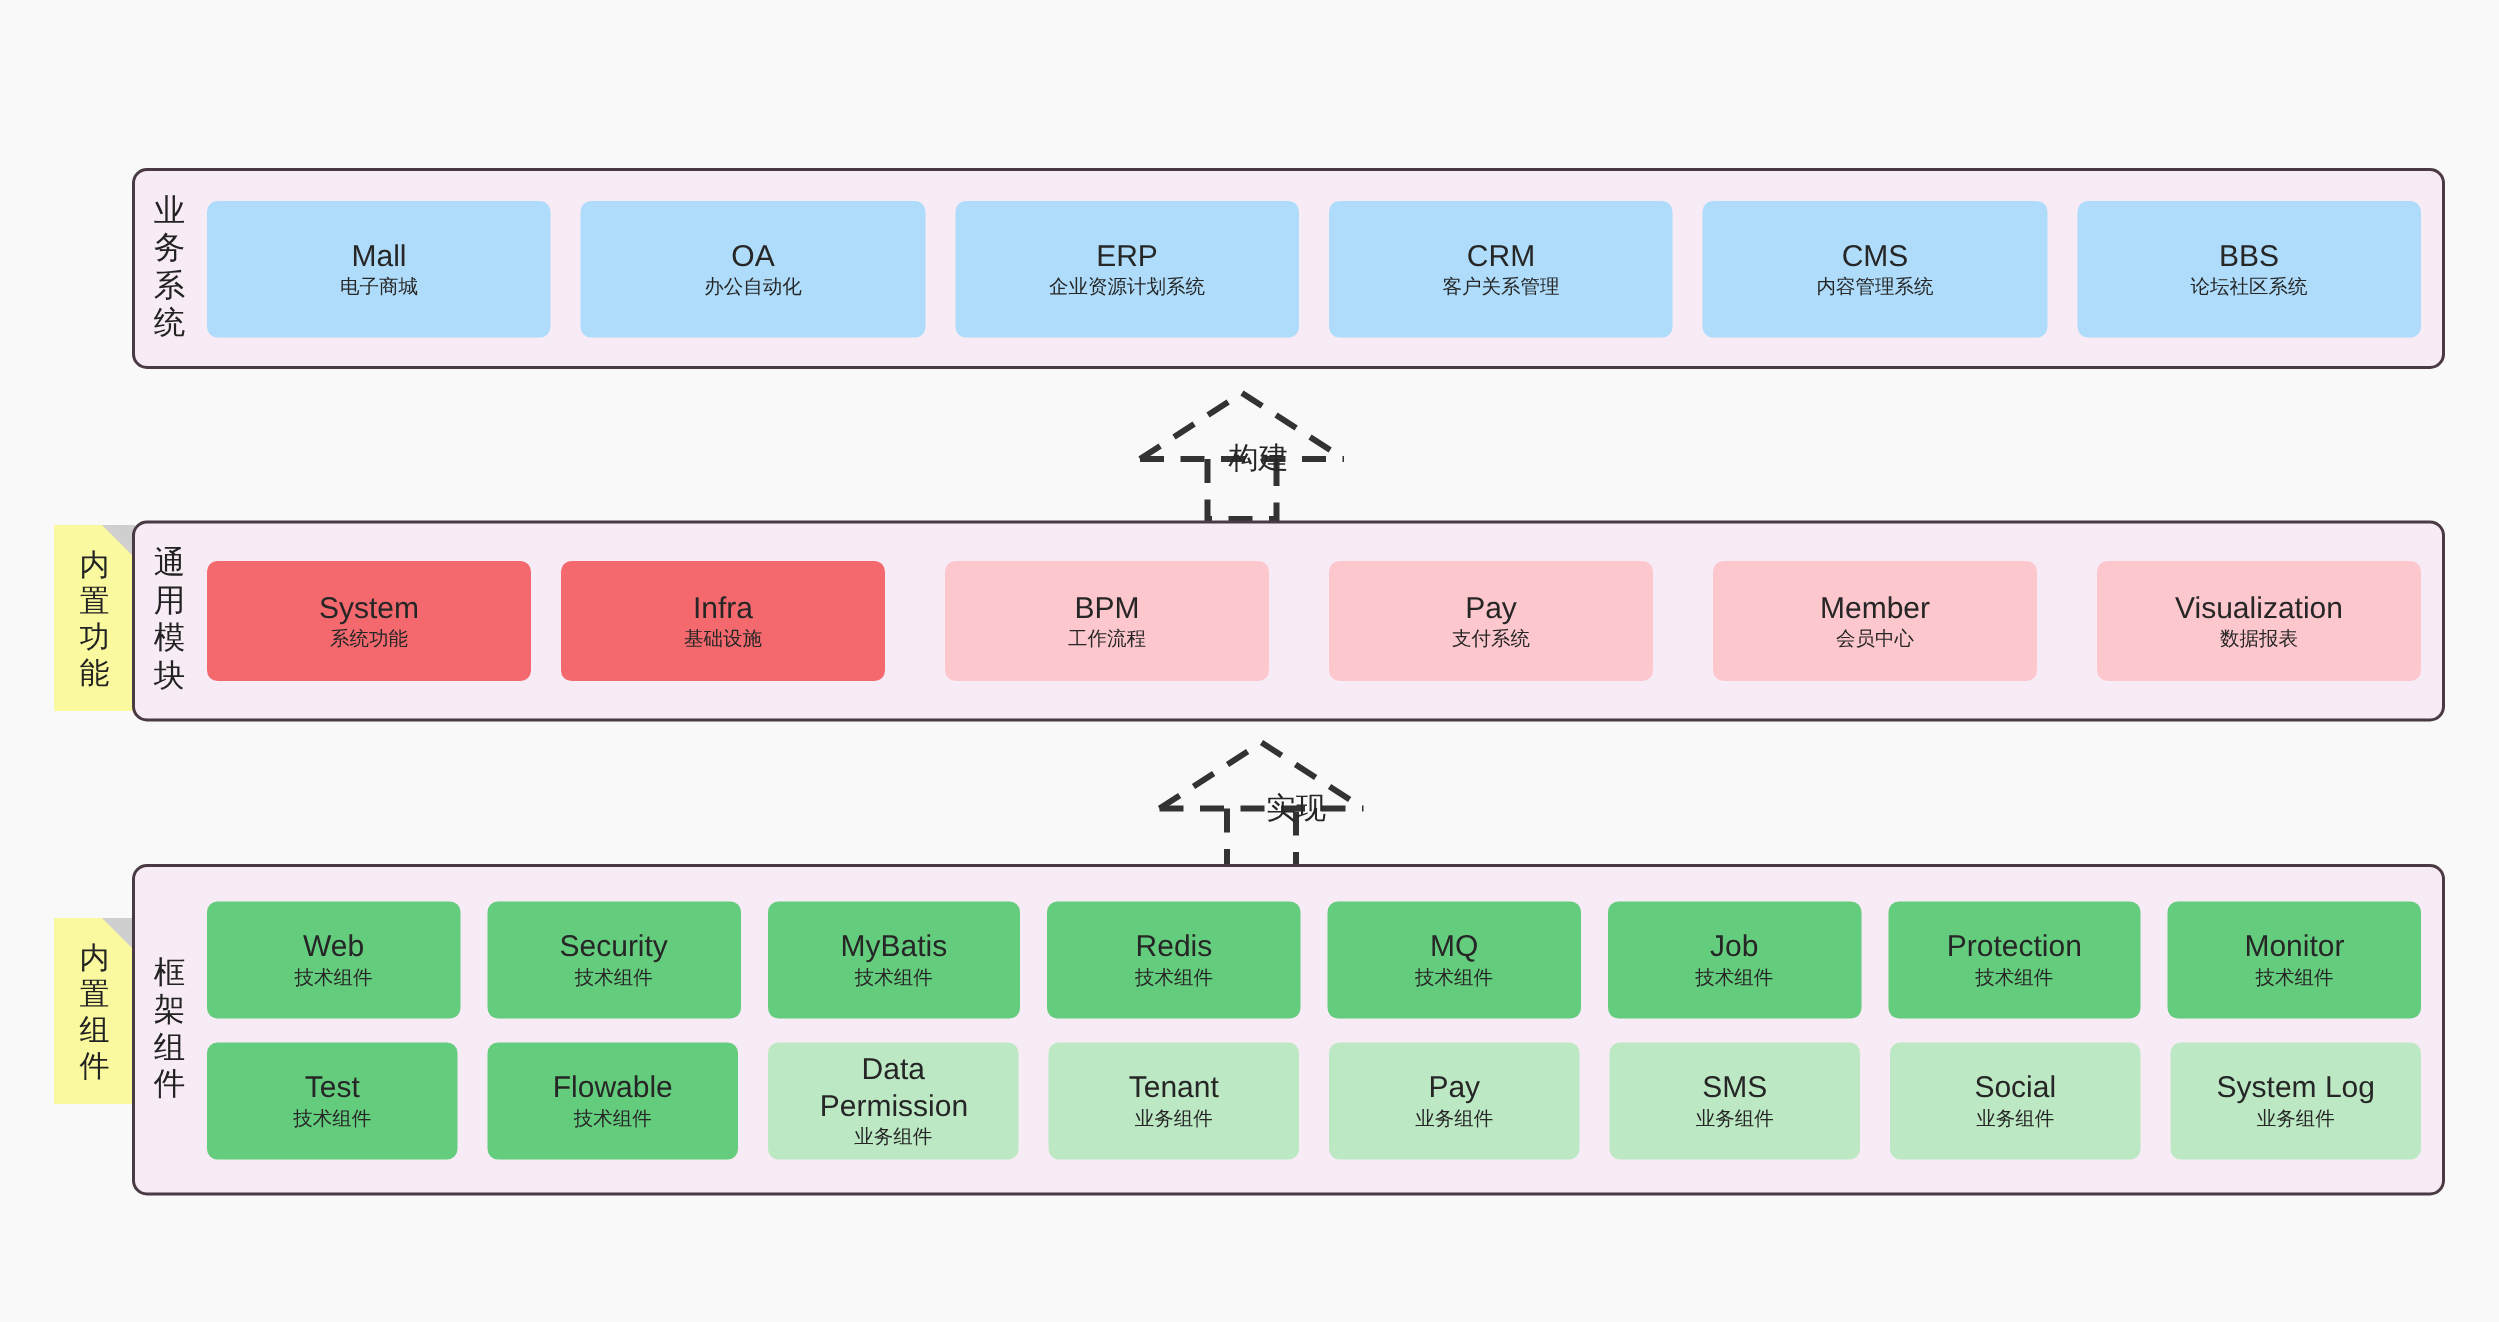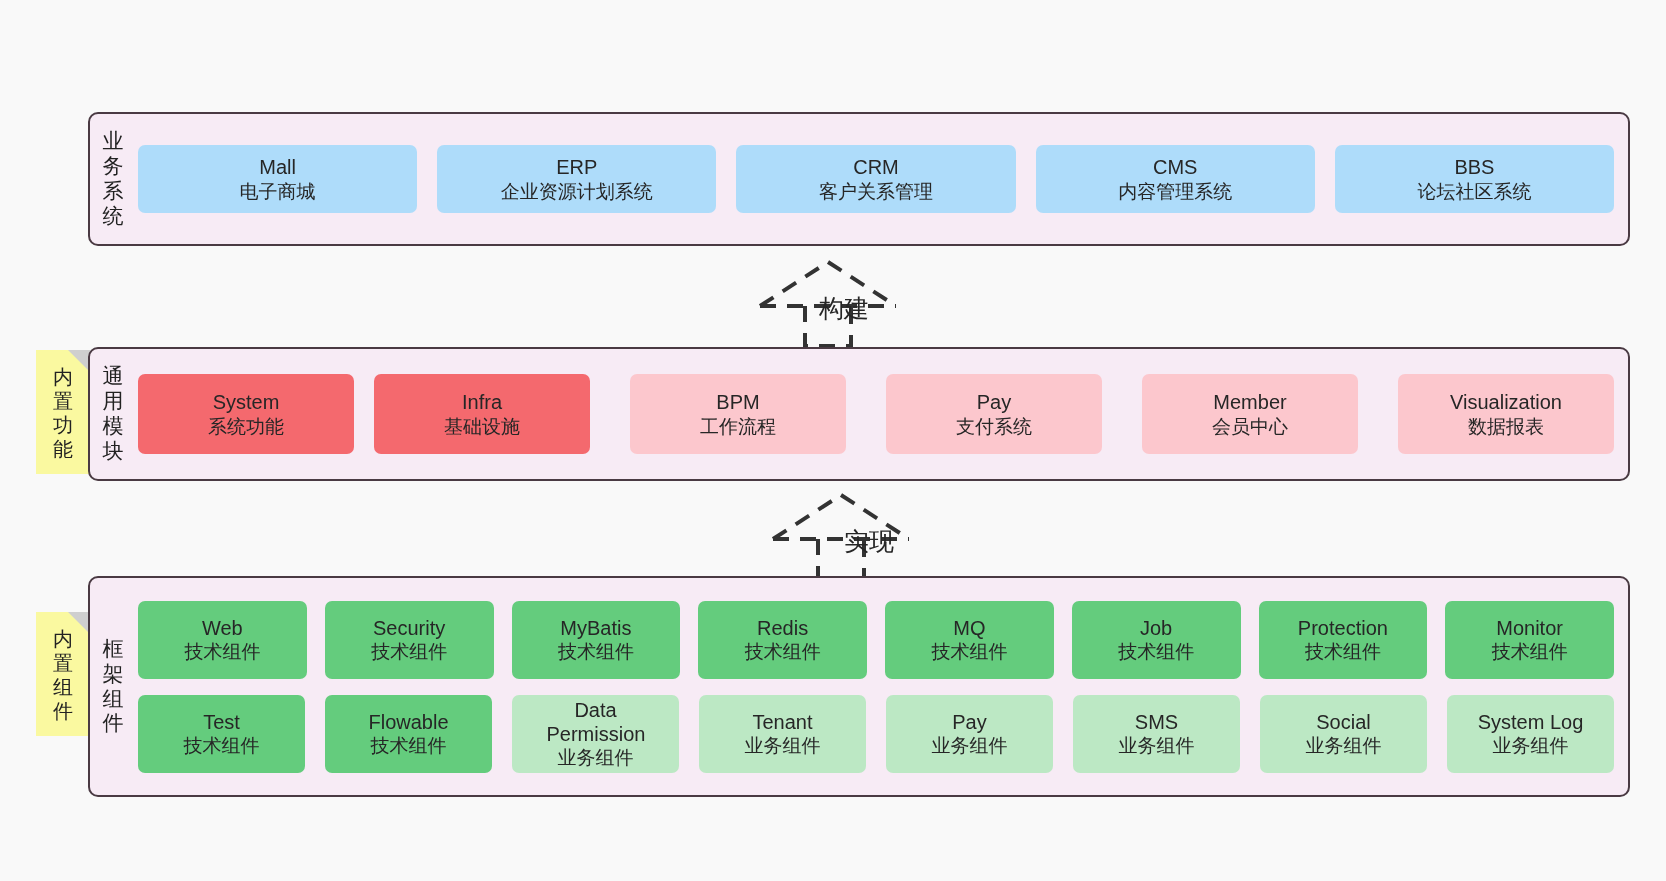--- a/index.html
+++ b/index.html
@@ -54,21 +54,21 @@
     display: flex;
     flex-direction: column;
     align-items: center;
     justify-content: center;
     text-align: center;
     line-height: 1.22;
     color: #262626;
     padding: 4px 6px;
   }
   .cell .t1 { font-size: 20px; }
-  .cell .t2 { font-size: 19px; }
+  .cell .t2 { font-size: 13px; }
 
   
   .c-blue      { background: #AEDCFA; }
   .c-red       { background: #F4696E; }
   .c-pink      { background: #FCC7CD; margin-left: 20px; }
   .c-green     { background: #64CC7D; justify-content: center; }
   .c-lgreen    { background: #BCE8C4; }
 
   
   .sticky {
@@ -91,43 +91,47 @@
     border-left: 22px solid transparent;
     border-top: 22px solid #CFCFCF;
   }
   .sticky span { display: block; }
 
   
   .uml-arrow { position: absolute; }
   .uml-arrow svg { display: block; overflow: visible; }
   .uml-label {
     position: absolute;
-    font-size: 25px;
+    font-size: 20px;
     color: #262626;
     background: transparent;
     white-space: nowrap;
   }
 </style>
 </head>
 <body>
 
 <div id="canvas">
 
   <div class="layer" id="layer-business" style="left:88px; top:112px; width:1542px; height:134px;">
     <div class="layer-title">
       <span>业</span>
       <span>务</span>
       <span>系</span>
       <span>统</span>
     </div>
     <div class="layer-body">
-      <div class="row" style="height:68px;">
+      <div class="row" style="height:91px;">
         <div class="cell c-blue">
           <div class="t1">Mall</div>
           <div class="t2">电子商城</div>
+        </div>
+        <div class="cell c-blue">
+          <div class="t1">OA</div>
+          <div class="t2">办公自动化</div>
         </div>
         <div class="cell c-blue">
           <div class="t1">ERP</div>
           <div class="t2">企业资源计划系统</div>
         </div>
         <div class="cell c-blue">
           <div class="t1">CRM</div>
           <div class="t2">客户关系管理</div>
         </div>
         <div class="cell c-blue">

